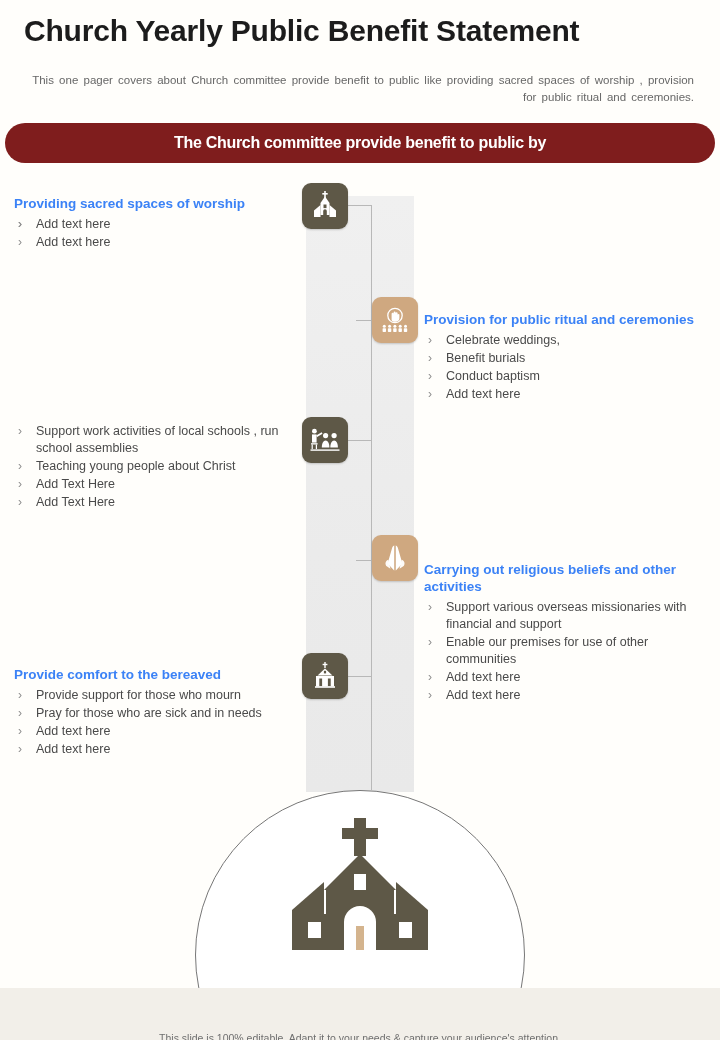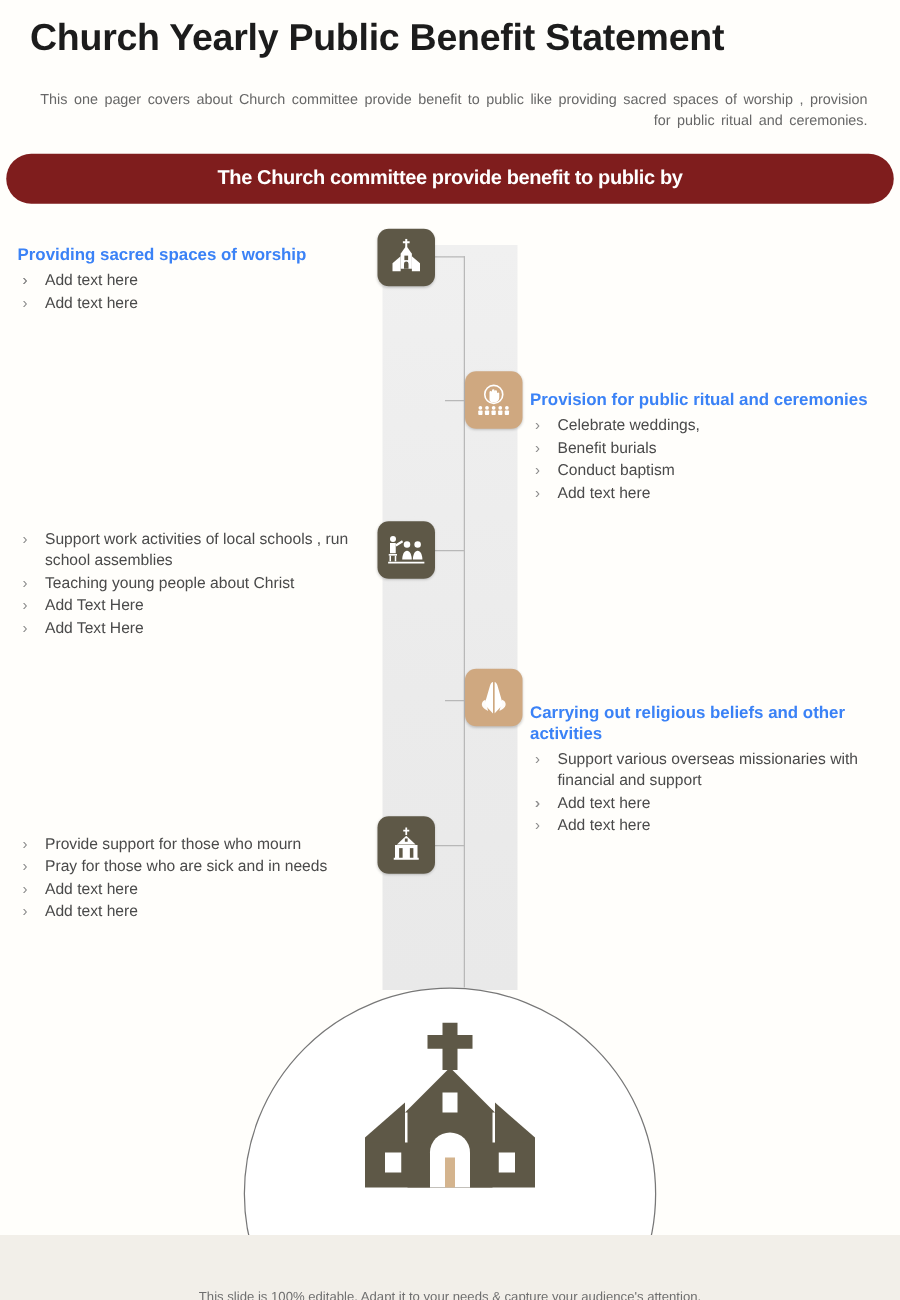--- a/index.html
+++ b/index.html
@@ -243,27 +243,28 @@
       <path d="M13.6 2.5 c1 0 1.8 1 2.3 2.6 l3.6 12.5 c0.6 2 0.2 3.8 -1 5 l-4.9 5.2 V3.4 c0 -0.6 0.1 -0.9 0 -0.9 z"></path>
       <path d="M6.3 16.8 c-1.6 0.5 -2.6 1.7 -2.8 3.2 -0.2 1.7 0.6 3 2.3 4.1 l2.7 1.7 z" opacity="0.95"></path>
       <path d="M19.7 16.8 c1.6 0.5 2.6 1.7 2.8 3.2 0.2 1.7 -0.6 3 -2.3 4.1 l-2.7 1.7 z" opacity="0.95"></path>
       <rect x="12.55" y="2.5" width="0.9" height="25.6" fill="#cfa880"></rect>
     </svg>
   </div>
   <div class="block" style="left:424px; top:541px; width:290px;margin-top:20px;">
     <h3>Carrying out religious beliefs and other activities</h3>
     <ul class="bullets">
       <li><span class="chev">›</span><span>Support various overseas missionaries with financial and support</span></li>
-      <li><span class="chev">›</span></li>
+      <li><span class="chev">›</span><span>Enable our premises for use of other communities</span></li>
       <li><span class="chev">›</span><span>Add text here</span></li>
       <li><span class="chev">›</span><span>Add text here</span></li>
     </ul>
   </div>
 
   <div class="block" style="left:14px; top:666px; width:290px;">
+    <h3>Provide comfort to the bereaved</h3>
     <ul class="bullets">
       <li><span class="chev">›</span><span>Provide support for those who mourn</span></li>
       <li><span class="chev">›</span><span>Pray for those who are sick and in needs</span></li>
       <li><span class="chev">›</span><span>Add text here</span></li>
       <li><span class="chev">›</span><span>Add text here</span></li>
     </ul>
   </div>
   <div class="conn" style="left:348px; top:676px; width:24px;"></div>
   <div class="tile dark" style="left:302px; top:653px;">
     <svg width="30" height="30" viewBox="0 0 30 30" fill="#ffffff" aria-hidden="true">

